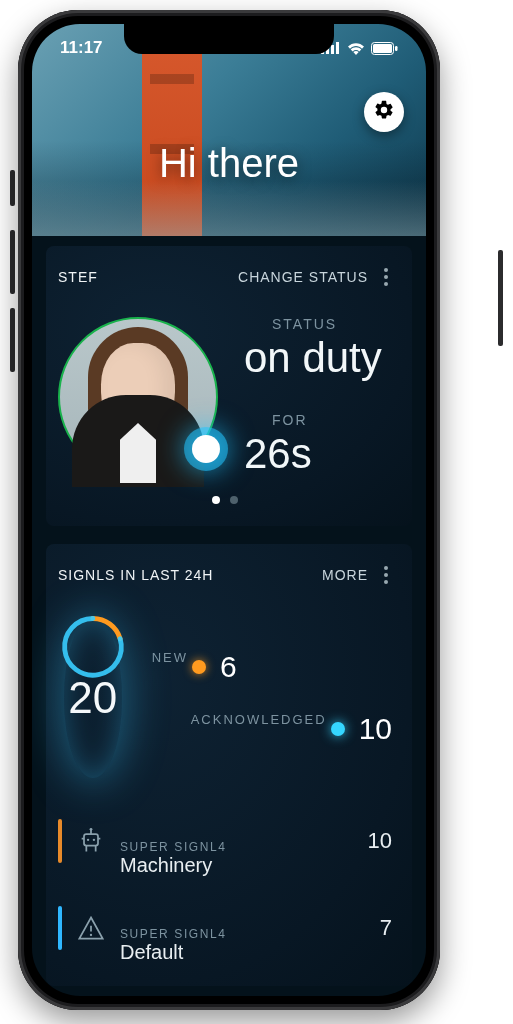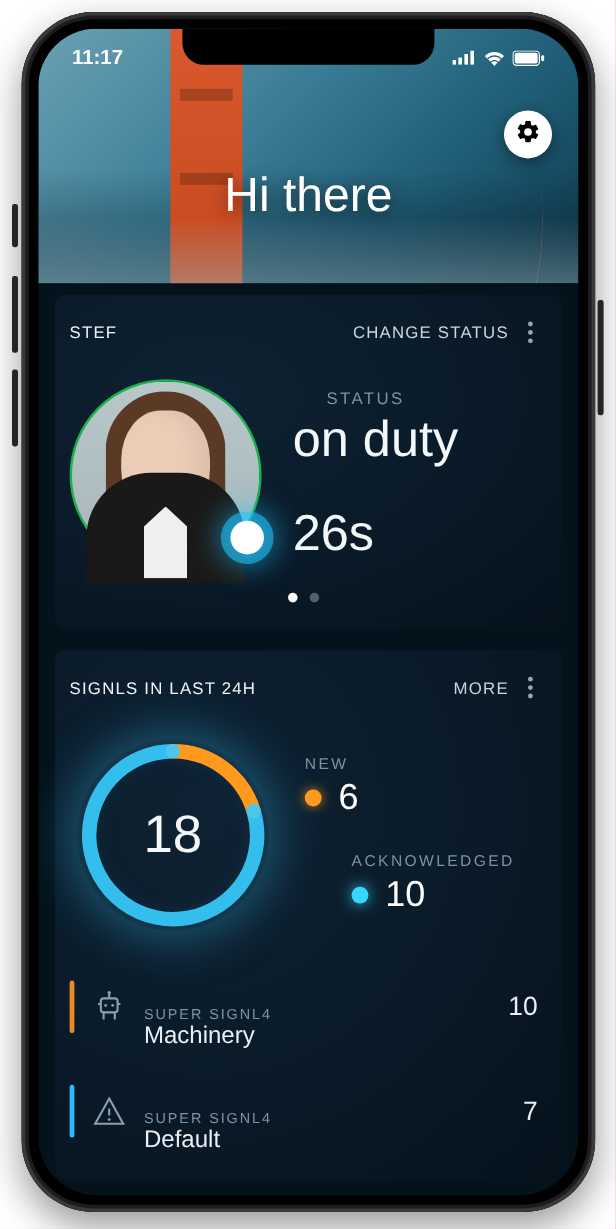--- a/index.html
+++ b/index.html
@@ -2,21 +2,21 @@
 <html><head>
 <meta charset="utf-8">
 <style>
   * { box-sizing: border-box; margin: 0; padding: 0; }
   html, body { width: 513px; height: 1024px; background: #fff; font-family: -apple-system, "Helvetica Neue", Helvetica, Arial, sans-serif; -webkit-font-smoothing: antialiased; }
 
   
   .phone {
     position: absolute;
     left: 18px; top: 10px;
-    width: 478px; height: 1000px;
+    width: 422px; height: 1000px;
     border-radius: 60px;
     background: #000;
     box-shadow: 0 12px 30px rgba(0,0,0,0.4), inset 0 0 0 3px #3a3a3c, inset 0 0 0 6px #1c1c1e;
     overflow: hidden;
   }
   
   .side-btn { position: absolute; background: #2b2b2d; border-radius: 2px; }
   .sb-l1 { left: 10px; top: 170px; width: 5px; height: 36px; }
   .sb-l2 { left: 10px; top: 230px; width: 5px; height: 64px; }
   .sb-l3 { left: 10px; top: 308px; width: 5px; height: 64px; }
@@ -170,21 +170,21 @@
   .gauge-wrap { position:relative; width:172px; height:172px; }
   .gauge-bg {
     position:absolute; inset:6px; border-radius:50%;
     box-shadow: 0 0 40px 6px rgba(60,200,255,0.35), inset 0 0 28px rgba(60,200,255,0.3);
   }
   .gauge-wrap svg { position:absolute; inset:0; }
   .gauge-center {
     position:absolute; inset:0; display:flex; align-items:center; justify-content:center;
     font-size:44px; font-weight:300; color:#f4f8fa;
   }
-  .stat { display:flex; flex-direction:column; gap:4px; }
+  .stat { display:flex; flex-direction:row; gap:4px;text-align:right; }
   .stat + .stat { margin-top:28px;margin-left:39px; }
   .stat-label { font-size:13px; letter-spacing:2px; color:#7d93a0; font-weight:500; }
   .stat-val { display:flex; align-items:center; gap:14px; font-size:30px; font-weight:300; }
   .dot { width:14px; height:14px; border-radius:50%; display:inline-block; }
   .dot.orange { background:#ff9a1f; box-shadow:0 0 10px rgba(255,154,31,0.8); }
   .dot.cyan { background:#35d6ff; box-shadow:0 0 12px rgba(53,214,255,0.9); }
 
   .list { margin-top:20px; display:flex; flex-direction:column; gap:14px; }
   .list-item { display:flex; align-items:center; gap:14px; }
   .tick { width:4px; height:44px; border-radius:2px; }
@@ -275,20 +275,21 @@
               <div class="shirt"></div>
             </div>
             <div class="pulse-dot"></div>
           </div>
           <div class="meta">
             <div class="meta-block">
               <div class="label">STATUS</div>
               <div class="value">on duty</div>
             </div>
             <div class="meta-block">
+              <div class="label">FOR</div>
               <div class="value">26s</div>
             </div>
           </div>
         </div>
 
         <div class="pager">
           <span class="active"></span>
           <span></span>
         </div>
       </div>
@@ -307,21 +308,21 @@
         </div>
 
         <div class="signal-row">
           <div class="gauge-wrap">
             <div class="gauge-bg"></div>
             <svg viewBox="0 0 172 172">
               <circle cx="86" cy="86" r="70" fill="none" stroke="#1a3446" stroke-width="12"></circle>
               <path d="M86 16 A70 70 0 0 1 153.4 66" fill="none" stroke="#ff9a1f" stroke-width="12" stroke-linecap="round"></path>
               <path d="M153.4 66 A70 70 0 1 1 86 16" fill="none" stroke="#37cdff" stroke-width="12" stroke-linecap="round" opacity="0.9"></path>
             </svg>
-            <div class="gauge-center">18</div>
+            <div class="gauge-center">20</div>
           </div>
           <div>
             <div class="stat">
               <span class="stat-label">NEW</span>
               <span class="stat-val">
                 <span class="dot orange"></span>
                 <span>6</span>
               </span>
             </div>
             <div class="stat">

